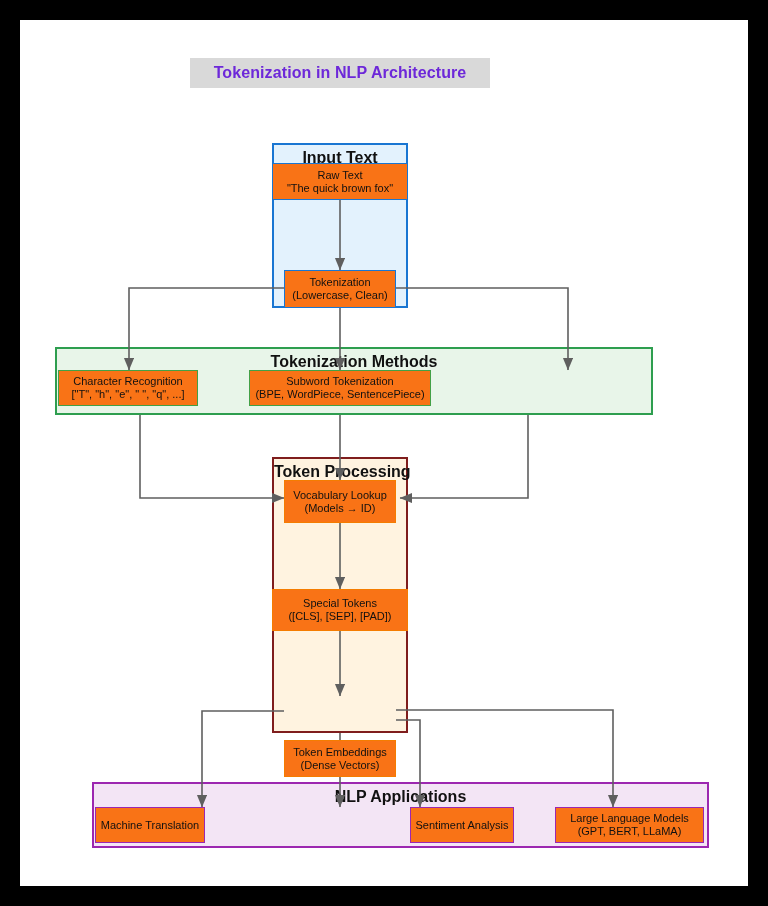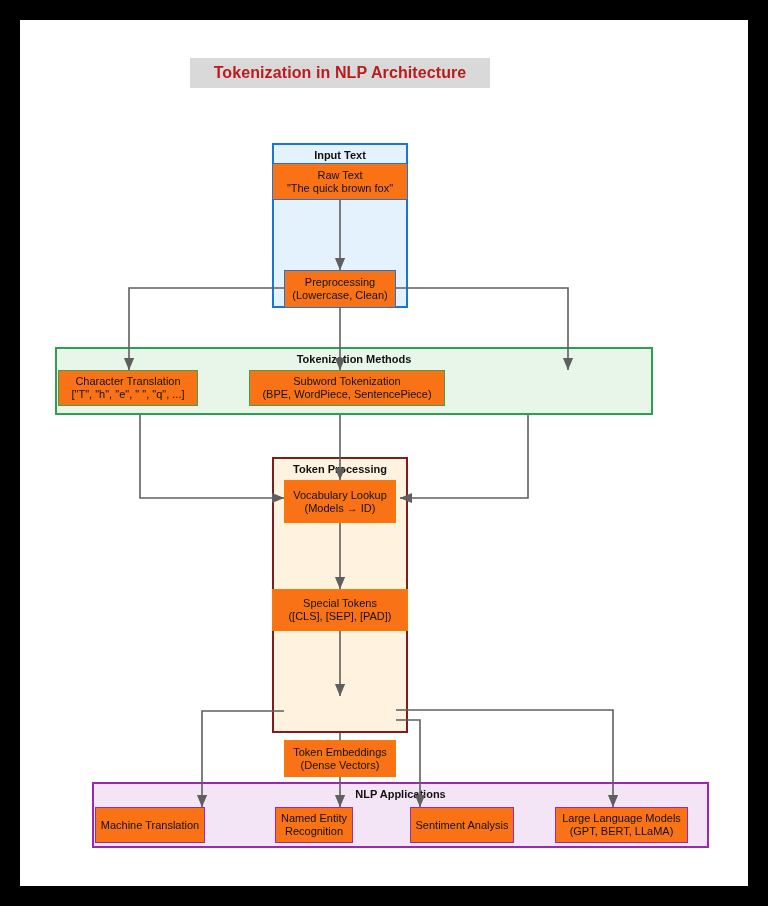--- a/index.html
+++ b/index.html
@@ -37,37 +37,37 @@
     width: 300px;
     height: 30px;
     background: #d9d9d9;
     display: flex;
     align-items: center;
     justify-content: center;
   }
   .title-text {
     font-size: 16px;
     font-weight: bold;
-    color: #b91c1c;
+    color: #6d28d9;
     letter-spacing: 0.1px;
     white-space: nowrap;
   }
 
   
   .cluster {
     position: absolute;
     box-sizing: border-box;
   }
   .cluster-label {
     position: absolute;
     left: 0;
     right: 0;
     top: 4px;
     text-align: center;
-    font-size: 11px;
+    font-size: 16px;
     font-weight: bold;
     color: #111111;
     white-space: nowrap;
   }
   .cluster.blue   { border: 2px solid #1976d2; background: #e3f2fd; }
   .cluster.green  { border: 2px solid #2e9e4f; background: #e8f5e9; }
   .cluster.orange { border: 2px solid #7f1d1d; background: #fff3e0; }
   .cluster.purple { border: 2px solid #9c27b0; background: #f3e5f5; }
 
   
@@ -157,37 +157,37 @@
 
     <div class="node blue" style="left:252px; top:143px; width:136px; height:37px;">
       <span>
         <span>Raw Text</span>
         <span class="l2">"The quick brown fox"</span>
       </span>
     </div>
 
     <div class="node blue" style="left:264px; top:250px; width:112px; height:38px;">
       <span>
-        <span>Preprocessing</span>
+        <span>Tokenization</span>
         <span class="l2">(Lowercase, Clean)</span>
       </span>
     </div>
 
     <div class="cluster green" style="left:35px; top:327px; width:598px; height:68px;">
       <span class="cluster-label">Tokenization Methods</span>
     </div>
 
     <div class="node green" style="left:38px; top:350px; width:140px; height:36px;">
       <span>
-        <span>Character Translation</span>
+        <span>Character Recognition</span>
         <span class="l2">["T", "h", "e", " ", "q", ...]</span>
       </span>
     </div>
 
-    <div class="node green" style="left:229px; top:350px; width:196px; height:36px;">
+    <div class="node green" style="left:229px; top:350px; width:182px; height:36px;">
       <span>
         <span>Subword Tokenization</span>
         <span class="l2">(BPE, WordPiece, SentencePiece)</span>
       </span>
     </div>
 
 
     <div class="cluster orange" style="left:252px; top:437px; width:136px; height:276px;">
       <span class="cluster-label">Token Processing</span>
     </div>
@@ -216,34 +216,28 @@
     <div class="cluster purple" style="left:72px; top:762px; width:617px; height:66px;">
       <span class="cluster-label">NLP Applications</span>
     </div>
 
     <div class="node purple" style="left:75px; top:787px; width:110px; height:36px;">
       <span>
         <span>Machine Translation</span>
       </span>
     </div>
 
-    <div class="node purple" style="left:255px; top:787px; width:78px; height:36px;">
-      <span>
-        <span>Named Entity</span>
-        <span class="l2">Recognition</span>
-      </span>
-    </div>
 
     <div class="node purple" style="left:390px; top:787px; width:104px; height:36px;">
       <span>
         <span>Sentiment Analysis</span>
       </span>
     </div>
 
-    <div class="node purple" style="left:535px; top:787px; width:133px; height:36px;">
+    <div class="node purple" style="left:535px; top:787px; width:149px; height:36px;">
       <span>
         <span>Large Language Models</span>
         <span class="l2">(GPT, BERT, LLaMA)</span>
       </span>
     </div>
 
   </div>
 </div>
 
 </body></html>

